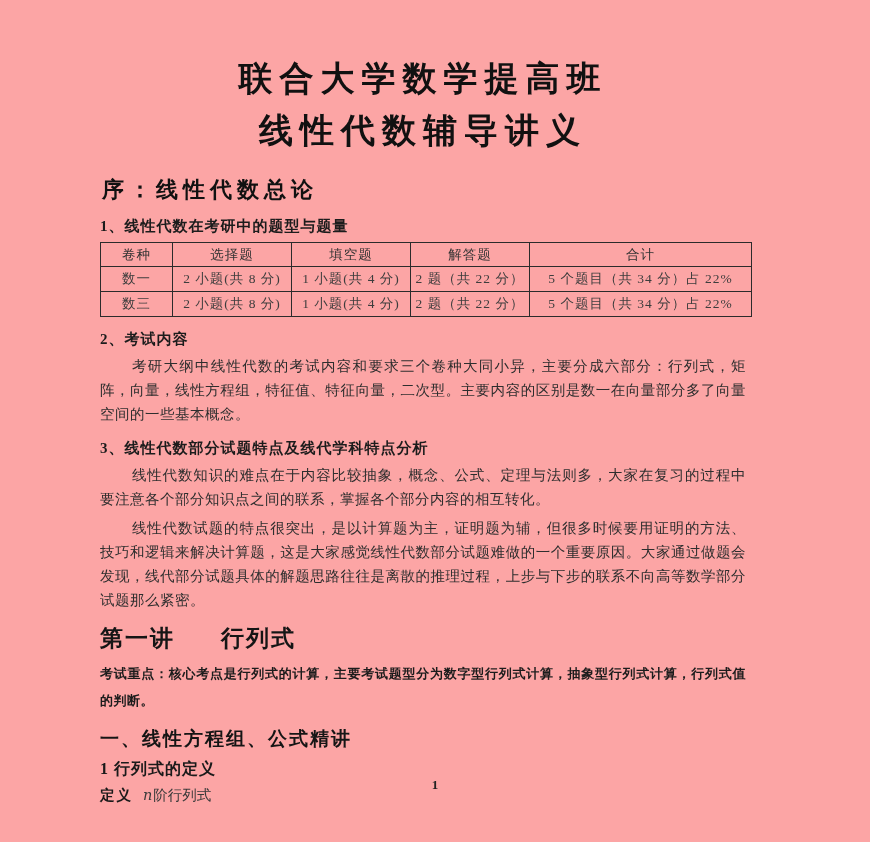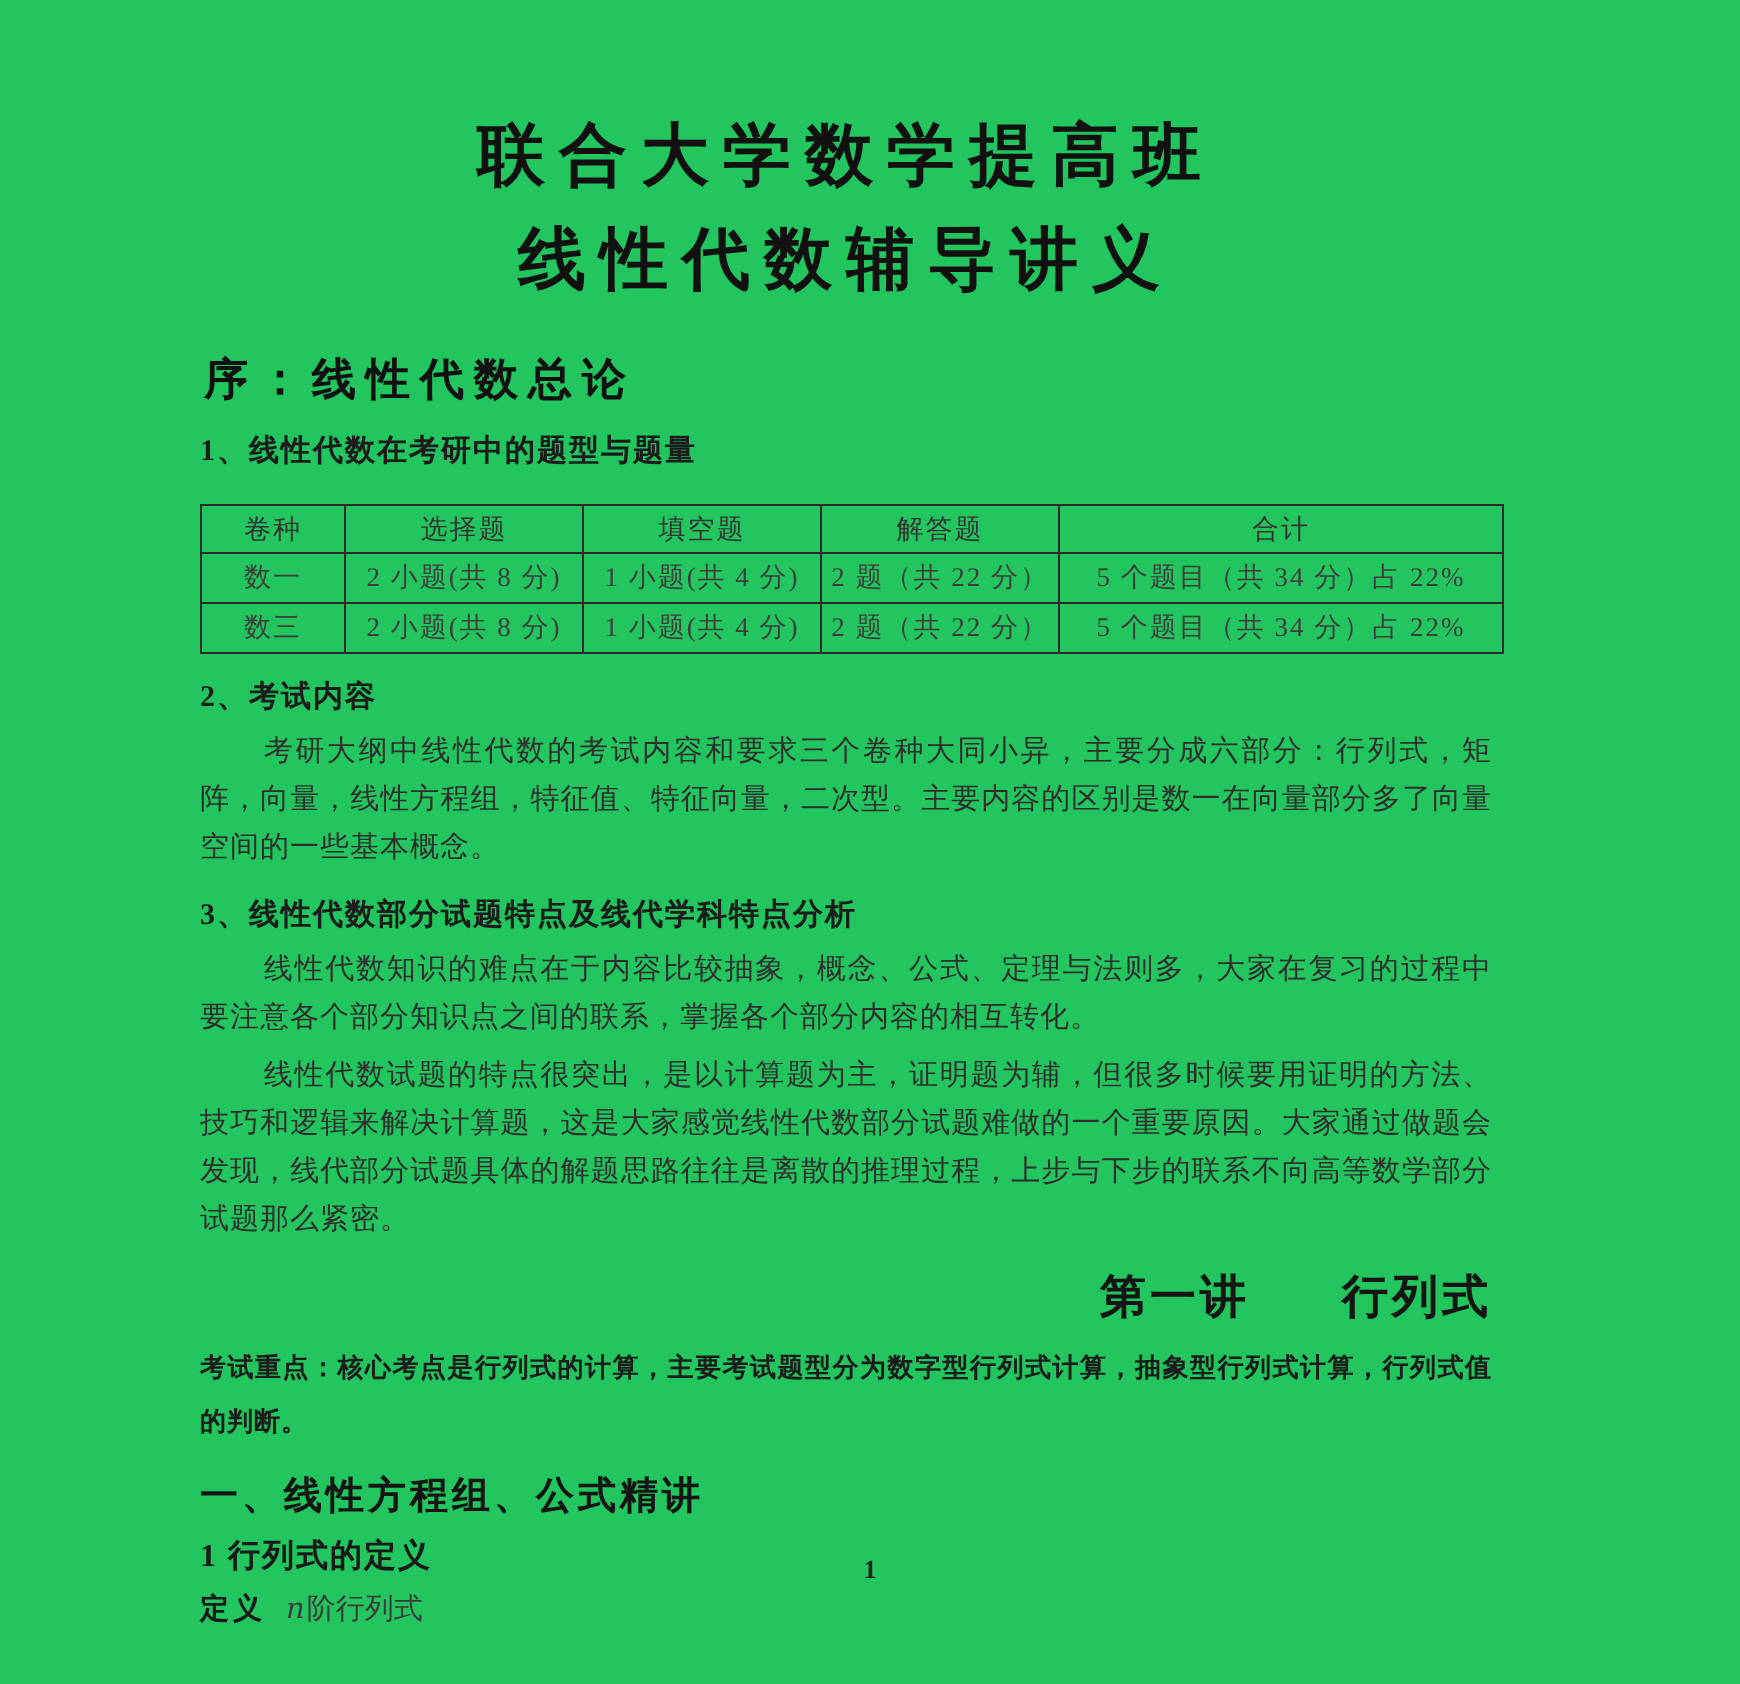--- a/index.html
+++ b/index.html
@@ -1,56 +1,56 @@
 <!DOCTYPE html>
 <html><head>
 <meta charset="utf-8">
 <style>
   html,body{margin:0;padding:0;}
   body{
     width:870px;height:842px;background:#ffffff;overflow:hidden;
     font-family:"Liberation Serif","DejaVu Serif",serif;
     color:#242424;
   }
-  .page{position:relative;width:870px;height:842px;background:#22c55e;}
+  .page{position:relative;width:870px;height:842px;background:#fca5a5;}
   .content{position:absolute;left:100px;top:0;width:646px;}
 
   .title{
     text-align:center;font-weight:900;font-size:34px;line-height:46px;
     letter-spacing:7px;color:#111;margin:0;
   }
   .title1{margin-top:56px;}
   .title2{margin-top:6px;}
 
   .preface-heading{
     font-size:22px;font-weight:900;letter-spacing:5px;color:#111;
     margin:22px 0 0 2px;line-height:28px;
   }
   .num-heading{
     font-size:15px;font-weight:bold;color:#1c1c1c;
     margin:12px 0 0 0;line-height:20px;letter-spacing:1px;
   }
   table.score{
-    width:650px;border-collapse:collapse;margin-top:16px;
+    width:650px;border-collapse:collapse;margin-top:6px;
     font-size:13.5px;color:#3d3d3d;table-layout:fixed;border-radius:10px;
   }
   table.score th,table.score td{
     border:1.5px solid #2b2b2b;text-align:center;vertical-align:middle;
     padding:0;font-weight:normal;letter-spacing:1px;
   }
   table.score th{height:23px;color:#333;}
   table.score td{height:24px;}
   col.c0{width:72px}col.c1{width:119px}col.c2{width:119px}col.c3{width:119px}col.c4{width:222px}
 
   p.body{
     font-size:14.5px;line-height:24px;text-align:justify;
     text-indent:2.2em;margin:5px 0 0 0;color:#2e2e2e;letter-spacing:0.5px;
   }
   .chapter{
-    text-align:right;font-size:23px;font-weight:bold;color:#151515;
+    text-align:left;font-size:23px;font-weight:bold;color:#151515;
     margin:12px 0 6px 0;line-height:30px;letter-spacing:2px;
   }
   .chapter .gap{display:inline-block;width:46px;}
   p.focus{
     font-size:13px;line-height:27px;font-weight:bold;text-align:justify;
     margin:4px 0 0 0;color:#1c1c1c;text-indent:0;letter-spacing:0.5px;
   }
   .sec-big{
     font-size:19px;font-weight:bold;color:#151515;
     margin:12px 0 0 0;line-height:26px;letter-spacing:2px;

